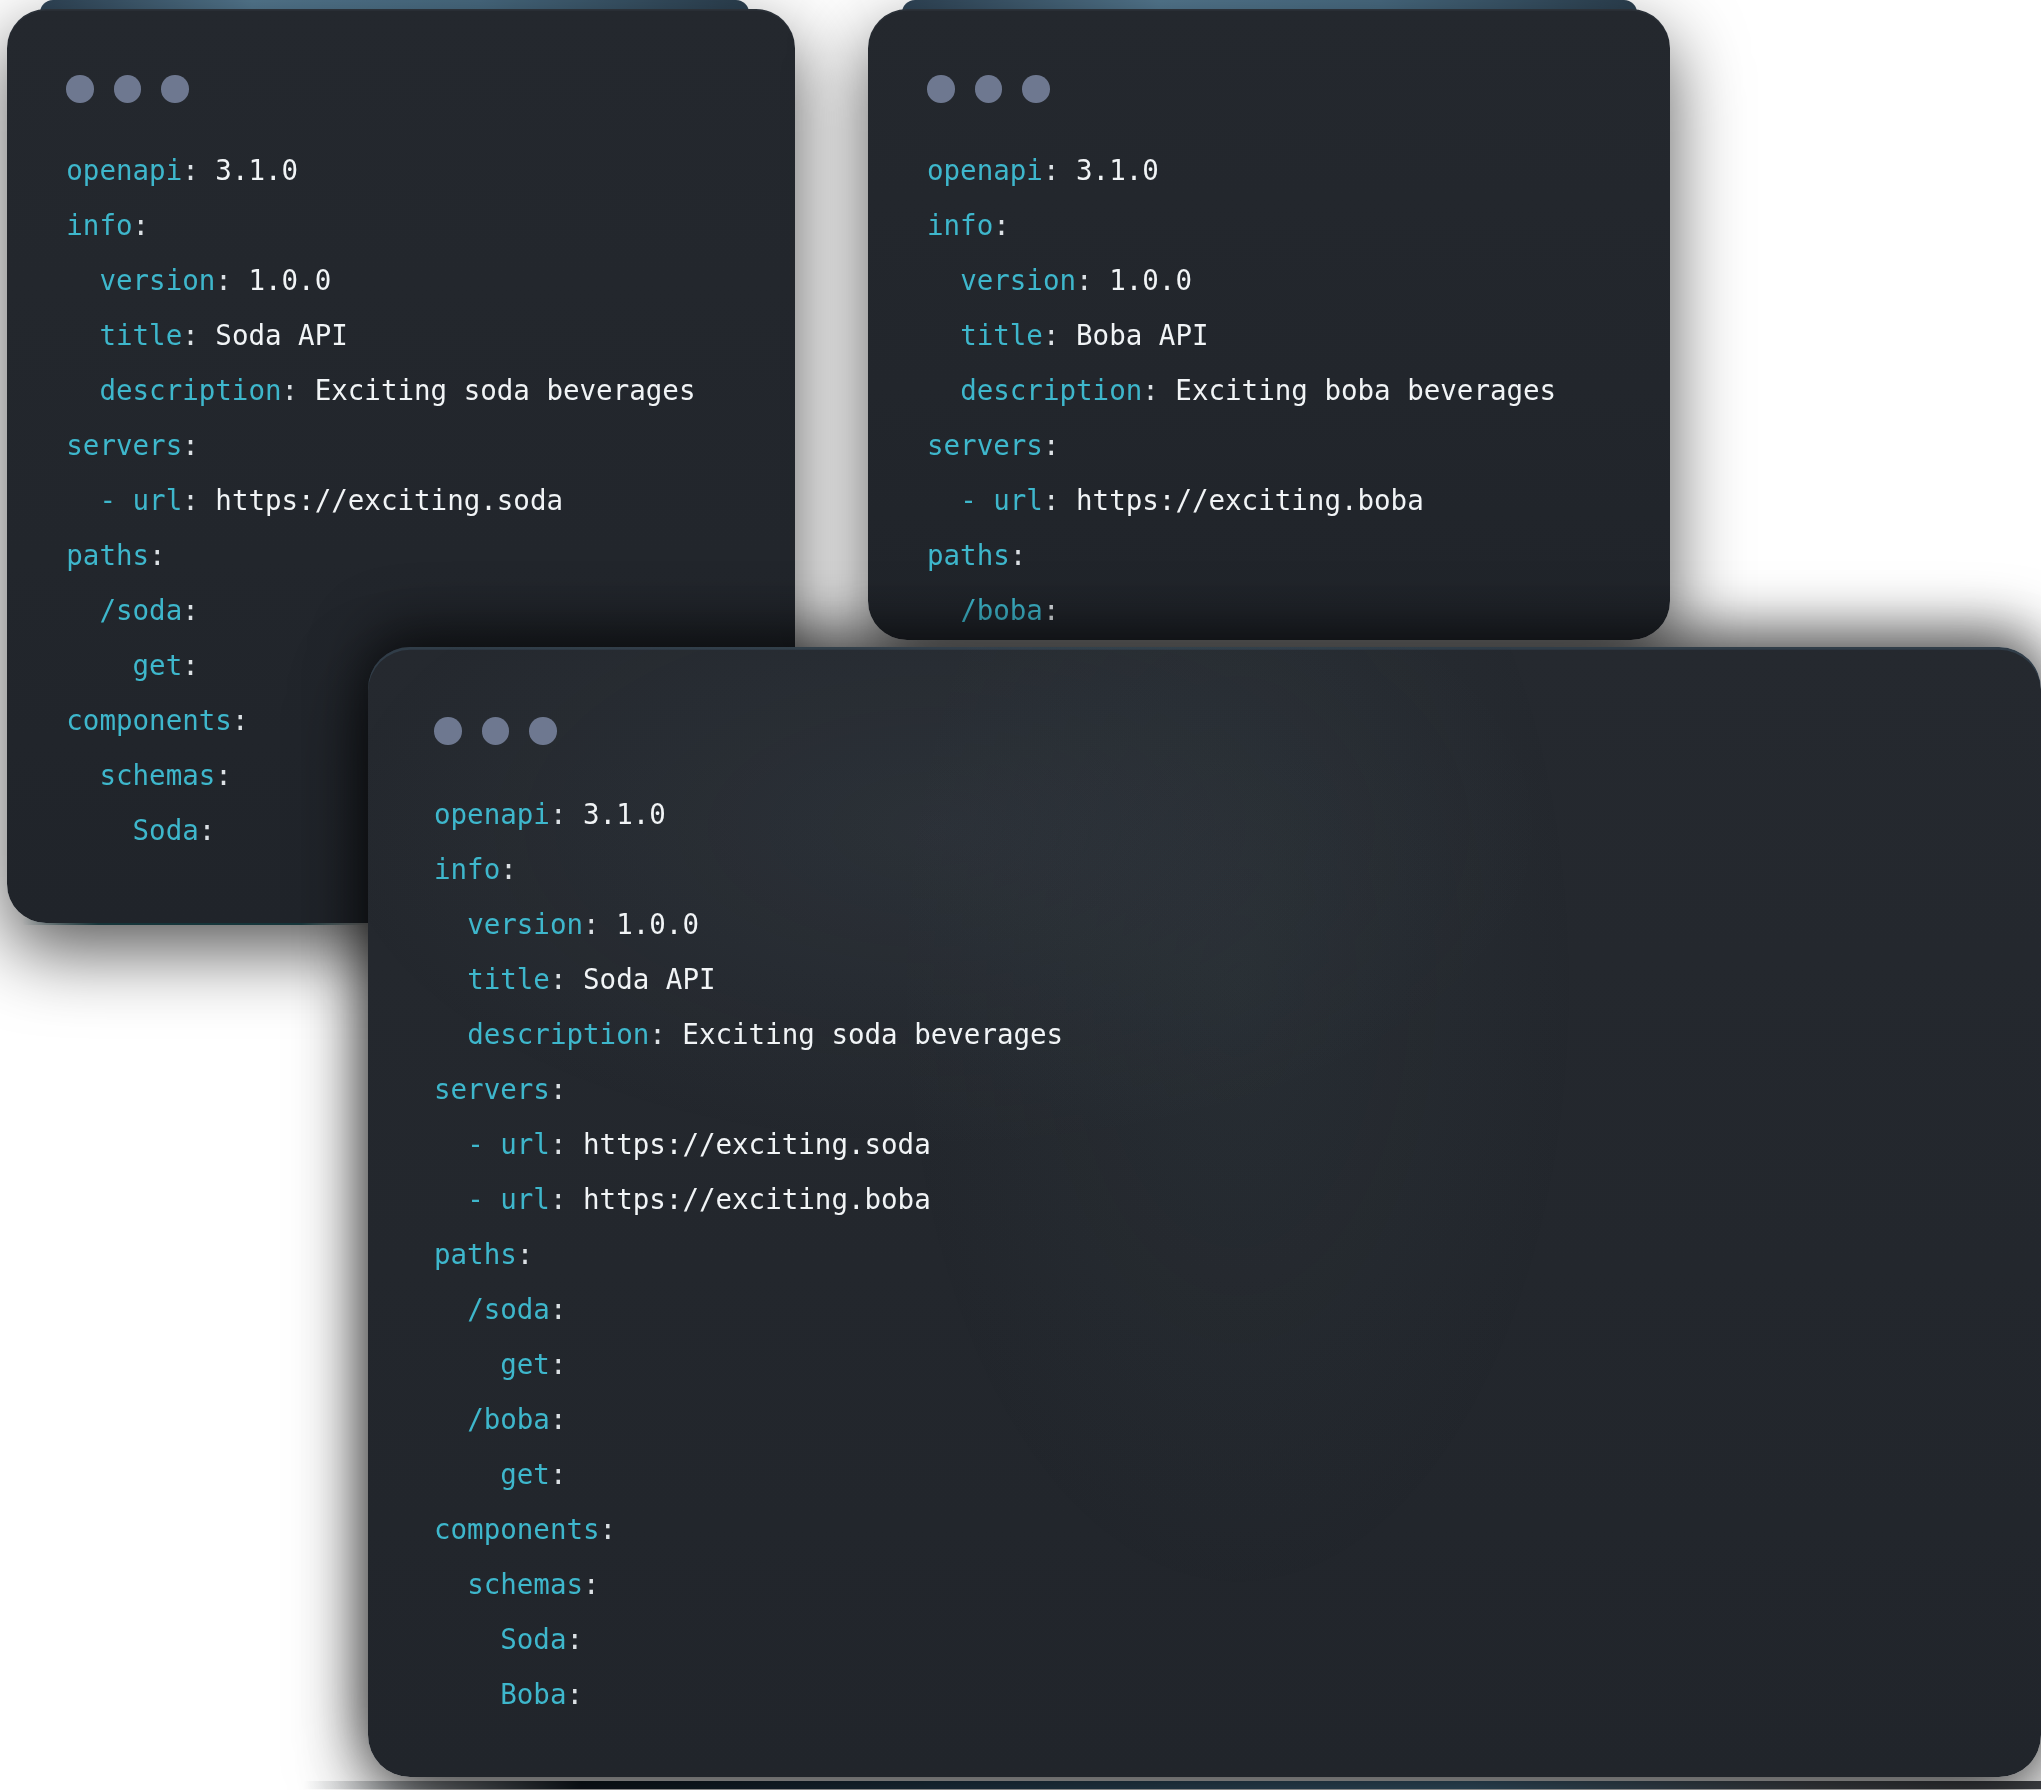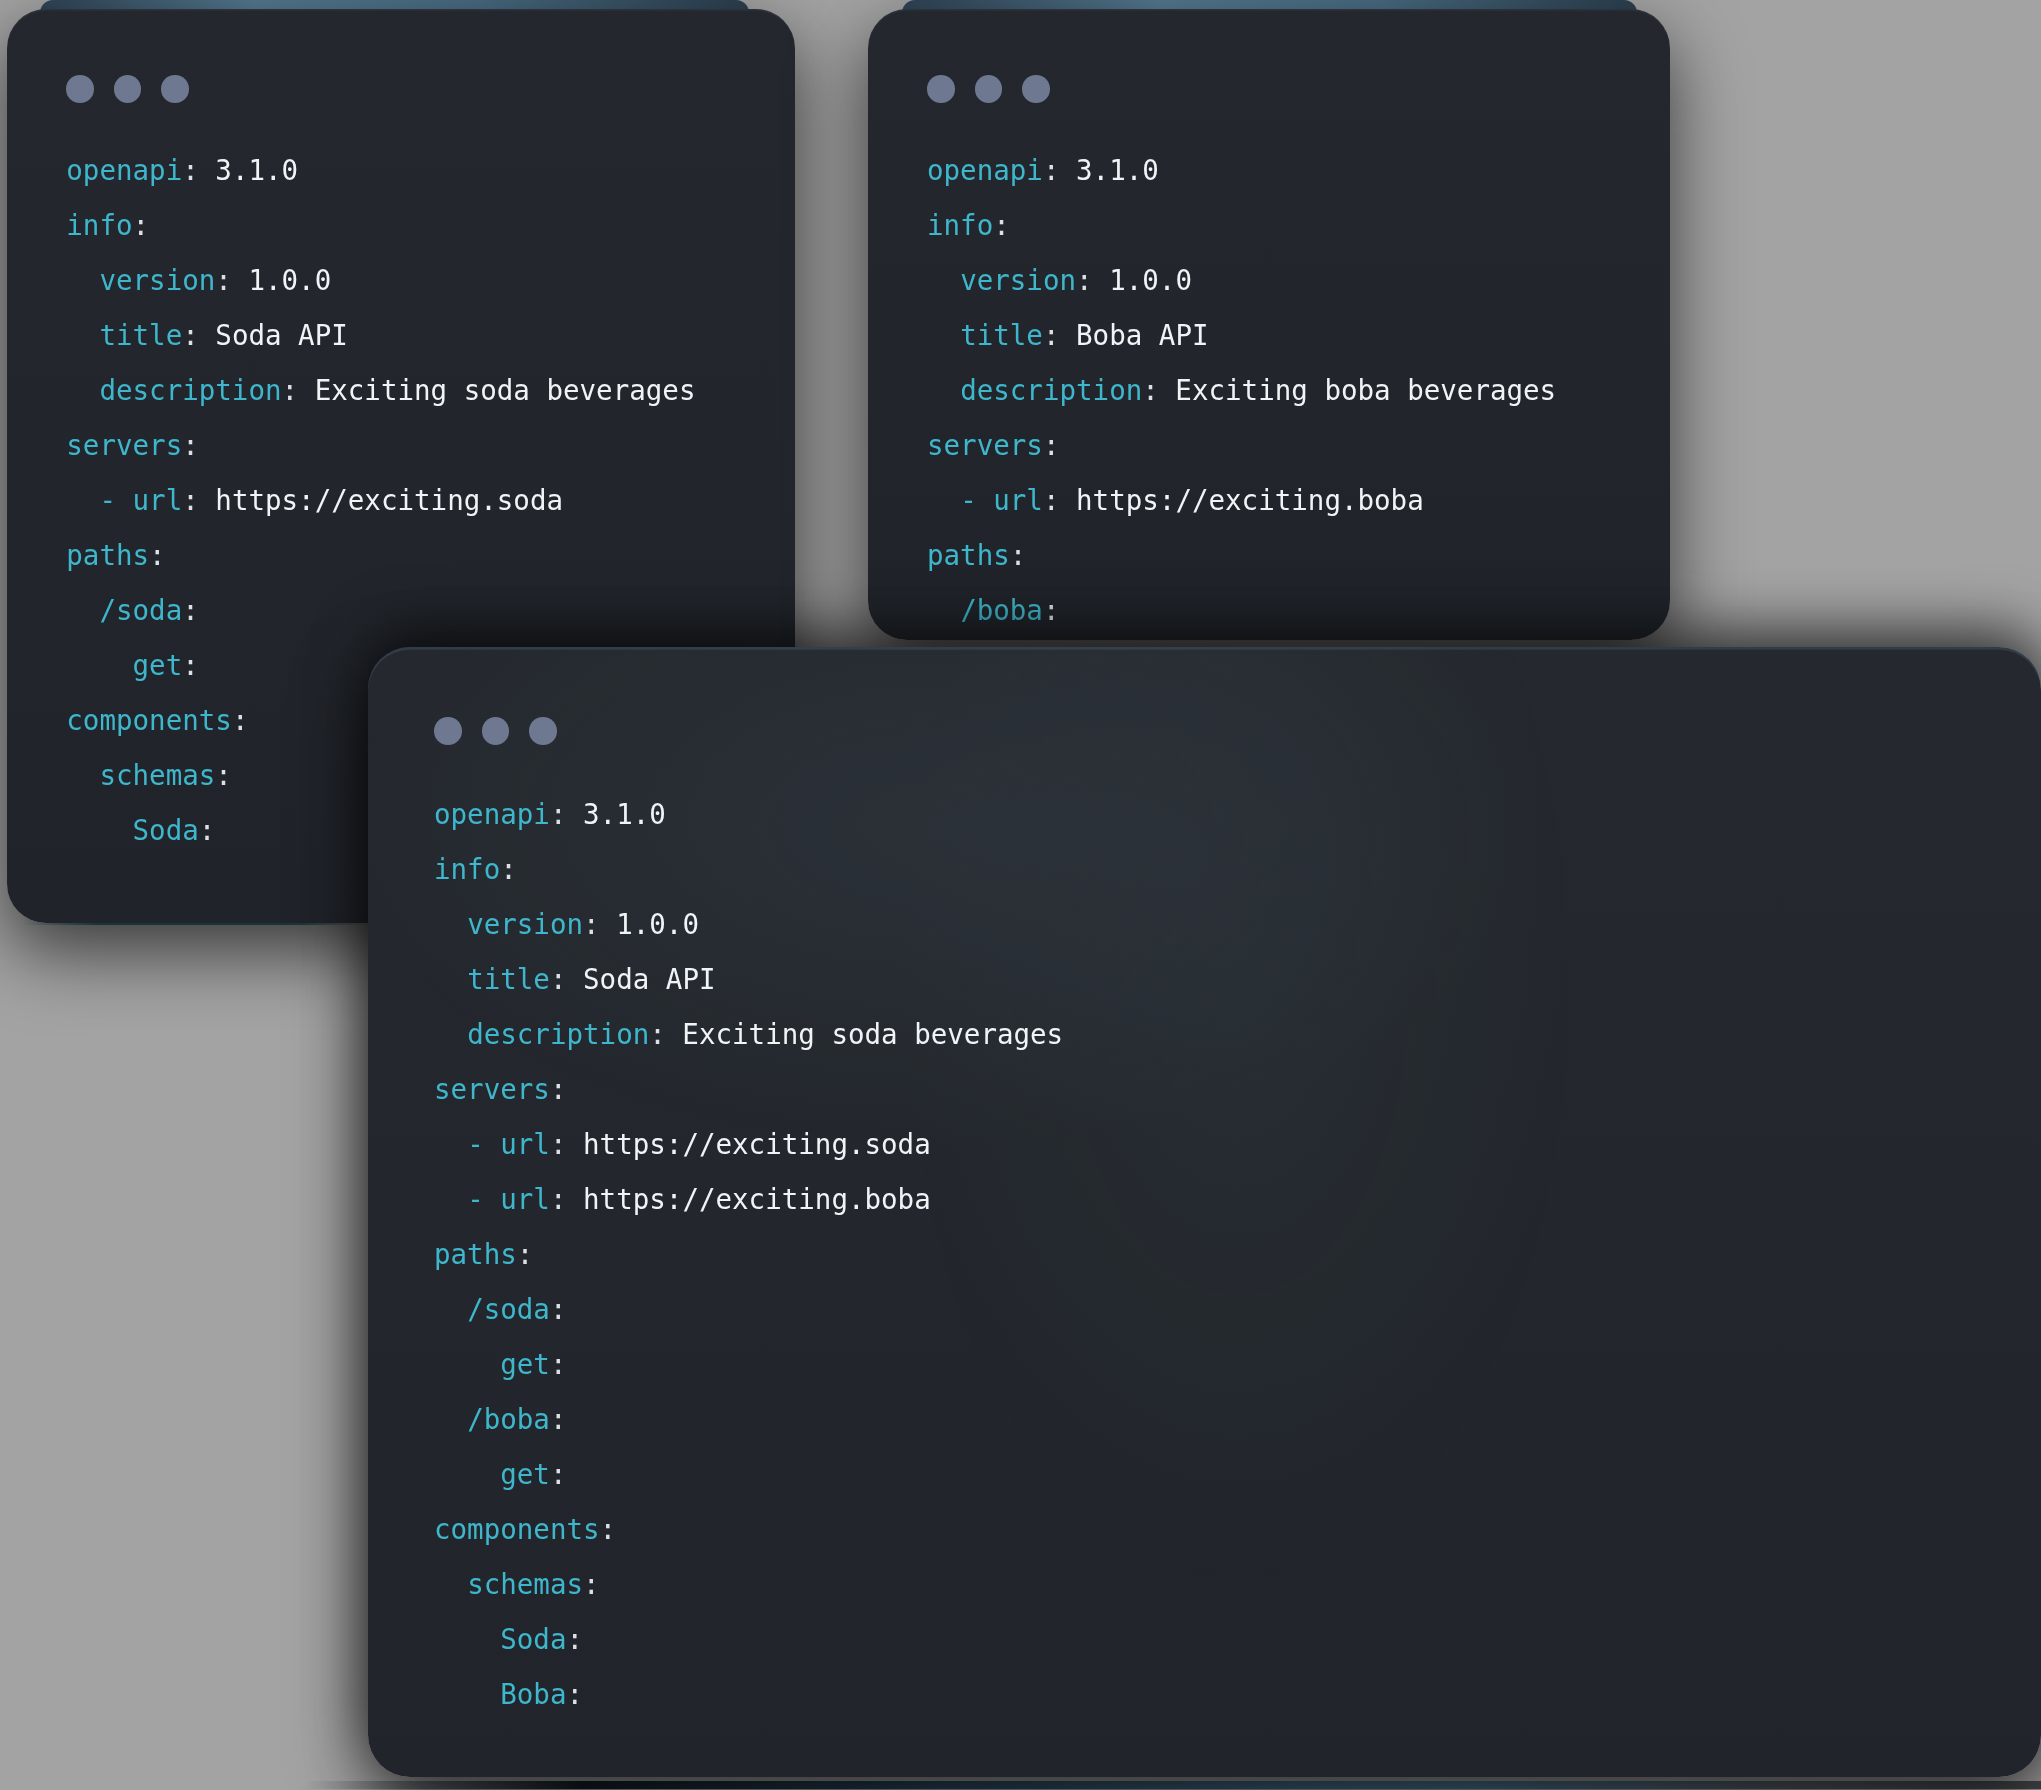--- a/index.html
+++ b/index.html
@@ -10,21 +10,21 @@
   body {
     width: 2041px;
     height: 1791px;
     overflow: hidden;
     font-family: "DejaVu Sans Mono", "Liberation Mono", monospace;
   }
   .stage {
     position: relative;
     width: 2041px;
     height: 1791px;
-    background: #a3a3a3;
+    background: #ffffff;
     overflow: hidden;
   }
 
   
   .accent { position: absolute; z-index: 1; }
   .strip-left {
     left: 40px; top: 0; width: 709px; height: 13px;
     border-radius: 13px 13px 0 0;
     background: linear-gradient(90deg, #2f4456, #567b93 30%, #4a6d84 62%, #2c4050);
   }

